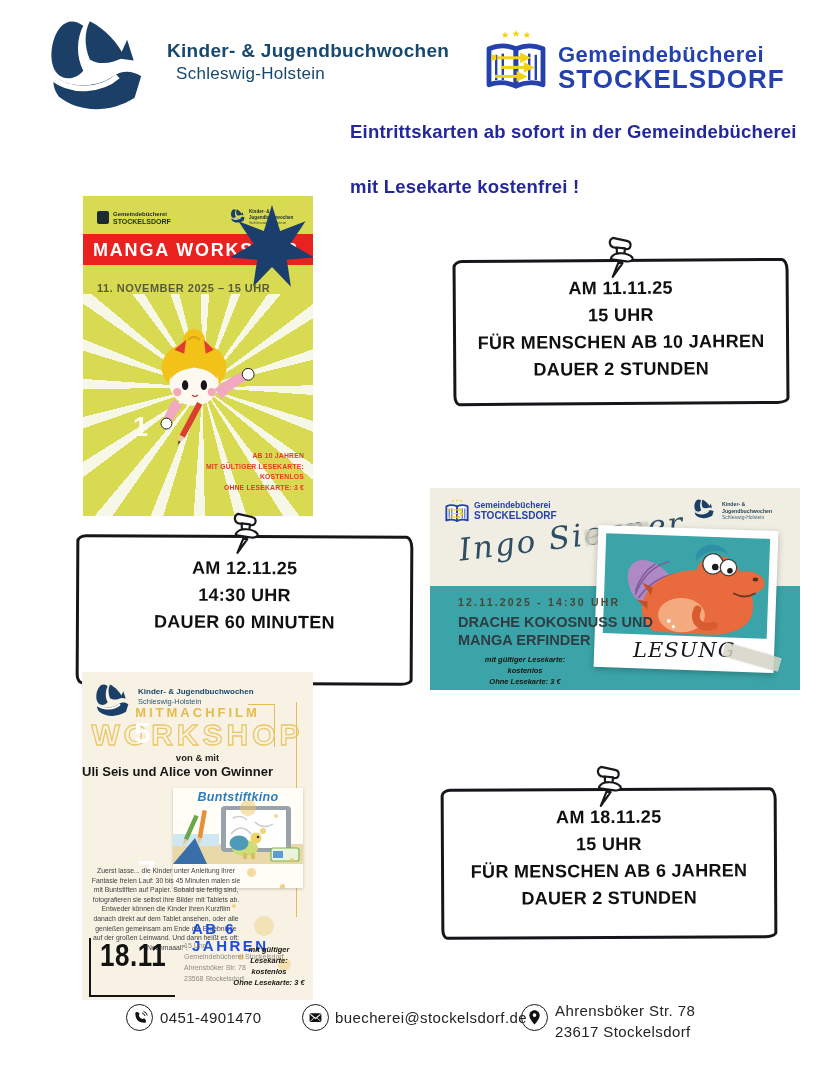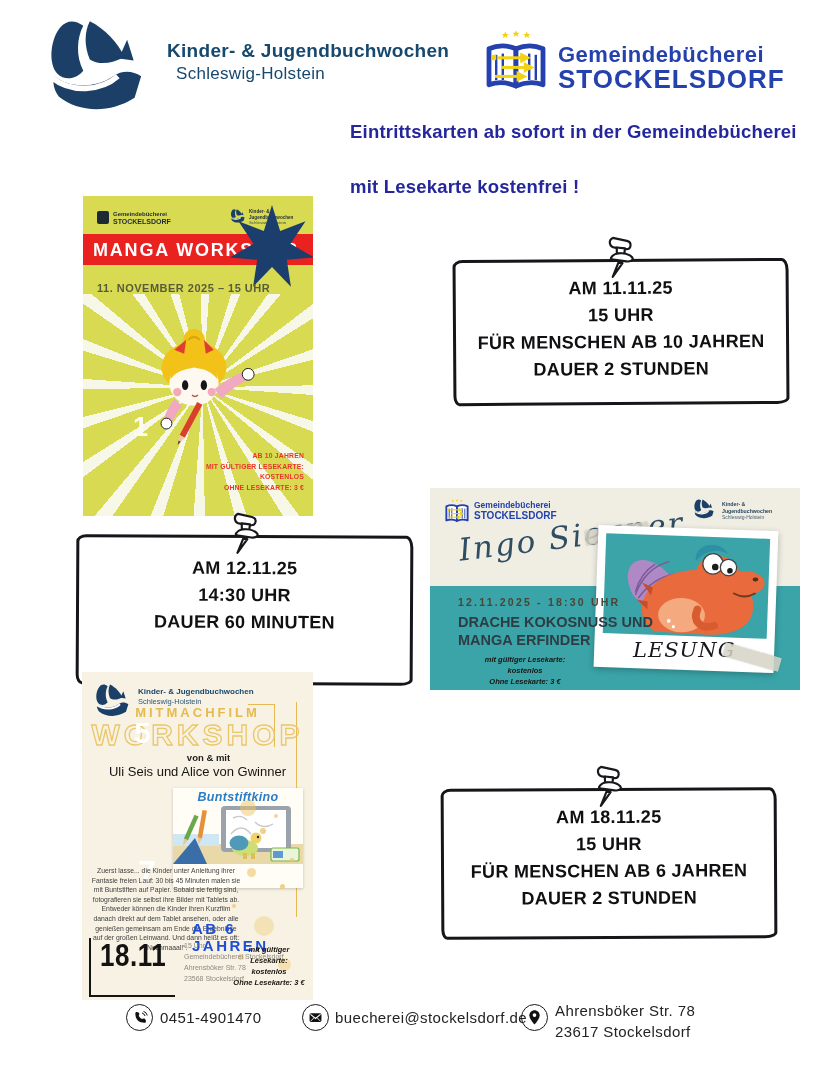--- a/index.html
+++ b/index.html
@@ -43,22 +43,22 @@
   .lesung-dt{left:28px;top:108px;font-size:10.5px;font-weight:700;color:#4a4537;letter-spacing:2.2px;}
   .lesung-t1{left:28px;top:126px;font-size:14.5px;font-weight:600;color:#2e3d44;}
   .lesung-t2{left:28px;top:144px;font-size:14.5px;font-weight:600;color:#2e3d44;}
   .cond{font-size:7.5px;font-weight:700;font-style:italic;color:#181610;line-height:11px;text-align:center;}
   
   .film{left:82px;top:672px;width:231px;height:328px;background:#f8f2e4;overflow:hidden;}
   .film-kicker{left:0;top:33px;width:100%;text-align:center;font-size:13px;font-weight:700;color:#e5ba4e;letter-spacing:3px;}
   .film-title{left:0;top:46px;width:100%;text-align:center;font-size:30px;font-weight:800;letter-spacing:4px;
      color:transparent;-webkit-text-stroke:1.3px #eac768;}
   .film-five{left:52px;top:44px;font-size:30px;font-weight:800;color:#fff;}
-  .film-byline{left:0;top:80px;width:100%;text-align:center;font-size:9.5px;font-weight:700;color:#222;padding-left:11px;}
-  .film-authors{left:0;top:92px;width:100%;text-align:center;font-size:13px;font-weight:400;color:#151515;}
+  .film-byline{left:0;top:80px;width:100%;text-align:center;font-size:9.5px;font-weight:700;color:#222;}
+  .film-authors{left:0;top:92px;width:100%;font-size:13px;font-weight:700;color:#151515;}
   .goldline{border-left:1.5px solid #e6bb55;}
   .goldbracket{border-top:1.5px solid #e6bb55;border-right:1.5px solid #e6bb55;}
   .book{left:91px;top:116px;width:130px;height:100px;background:#fffdf6;box-shadow:0 1px 3px rgba(0,0,0,.2);}
   .book-title{width:100%;text-align:center;font-size:12.5px;font-weight:700;font-style:italic;color:#2b7ec5;margin-top:2px;letter-spacing:.3px;}
   .film-seven{left:56px;top:182px;font-size:32px;font-weight:800;color:#fff;}
   .film-desc{left:8px;top:194px;width:152px;font-size:6.8px;color:#3f3f3f;line-height:9.6px;text-align:center;}
   .film-age{left:110px;top:248px;font-size:15px;font-weight:800;color:#1d4ed8;letter-spacing:2.5px;}
   .film-date{left:18px;top:268px;font-size:26px;font-weight:800;color:#131313;transform:scaleY(1.2);letter-spacing:.5px;}
   .blackL{left:7px;top:266px;width:84px;height:57px;border-left:2px solid #141414;border-bottom:2px solid #141414;}
   .film-details{left:102px;top:268px;font-size:7px;color:#8d8a7f;line-height:11px;}
@@ -265,21 +265,21 @@
     <div class="abs tape" style="left:155px;top:38px;width:64px;height:15px;transform:rotate(-8deg)"></div>
     <div class="abs polaroid">
       <div class="photo">
         <svg width="164" height="100" viewBox="0 0 210 128">
             <use href="#dragon"></use>
           </svg>
       </div>
       <div class="lesung-label">LESUNG</div>
     </div>
     <div class="abs tape" style="left:293px;top:162px;width:58px;height:14px;transform:rotate(16deg)"></div>
-    <div class="abs lesung-dt">12.11.2025 - 18:30 UHR</div>
+    <div class="abs lesung-dt">12.11.2025 - 14:30 UHR</div>
     <div class="abs lesung-t1">DRACHE KOKOSNUSS UND</div>
     <div class="abs lesung-t2">MANGA ERFINDER</div>
     <div class="abs cond" style="left:30px;top:166px;width:130px">
       <div>mit gültiger Lesekarte:</div>
       <div>kostenlos</div>
       <div>Ohne Lesekarte: 3 €</div>
     </div>
   </div>
 
   <div class="abs film">

